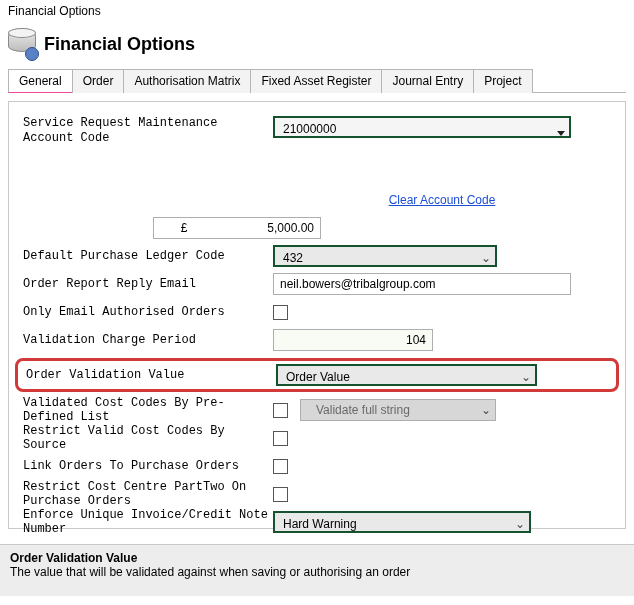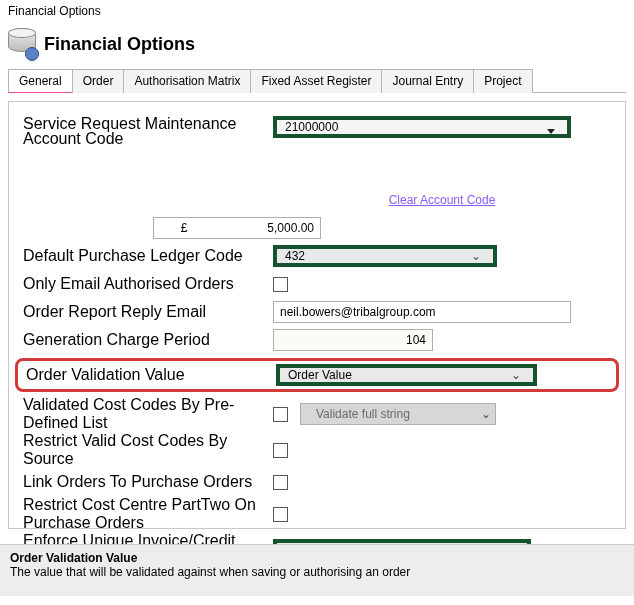--- a/index.html
+++ b/index.html
@@ -74,35 +74,36 @@
     position:relative;
     height:428px;
   }
   .row {
     display:flex;
     align-items:center;
     min-height:28px;
   }
   .label-col {
     width: 250px;
-    font-size:16px;
+    font-size:12px;
+    font-family:Liberation Mono, monospace;
   }
   .ctrl-col {
     flex:1;
     display:flex;
     align-items:center;
   }
   .fake-select {
     background:#e9e9e9;
-    border:4px solid #14532d;
+    border:2px solid #14532d;
     height:22px;
     display:flex;
     align-items:flex-end;
     justify-content:space-between;
-    padding:0 12px 0 8px;
+    padding:0 4px 0 8px;
     font-size:12px;
     cursor:pointer;
   }
   .fake-select.light {
     background:#f5f5f5;
   }
   .chev { font-size:12px; color:#4b4b4b; }
   .txt-input {
     border:1px solid #aeaeae;
     height:22px;
@@ -111,21 +112,21 @@
     font-family:inherit;
   }
   .txt-input.right { text-align:right; }
   .txt-input.faint { background:#f8fcf4; }
   .checkbox {
     width:15px; height:15px;
     border:1px solid #555;
     background:#fff;
     cursor:pointer;
   }
-  .link-blue { color:#8b5cf6; text-decoration:underline; cursor:pointer; }
+  .link-blue { color:#1d4ed8; text-decoration:underline; cursor:pointer; }
   .currency-box {
     border:1px solid #aeaeae;
     height:22px;
     display:flex;
     align-items:center;
     width:168px;
     font-size:12px;
   }
   .currency-box .sym{ flex:0 0 auto; text-align:center; width:60px;}
   .currency-box .amt{ flex:1; text-align:right; padding-right:6px;}
@@ -224,35 +225,35 @@
     <div class="label-col">Default Purchase Ledger Code</div>
     <div class="ctrl-col">
       <div class="fake-select" style="width:224px;">
         <span>432</span>
         <span class="chev">⌄</span>
       </div>
     </div>
   </div>
 
   <div class="row">
+    <div class="label-col">Order Report Reply Email</div>
+    <div class="ctrl-col">
+      <input class="txt-input" style="width: 298px;" value="neil.bowers@tribalgroup.com">
+    </div>
+  </div>
+
+  <div class="row">
     <div class="label-col">Only Email Authorised Orders</div>
     <div class="ctrl-col">
       <div class="checkbox"></div>
     </div>
   </div>
 
   <div class="row">
-    <div class="label-col">Order Report Reply Email</div>
-    <div class="ctrl-col">
-      <input class="txt-input" style="width: 298px;" value="neil.bowers@tribalgroup.com">
-    </div>
-  </div>
-
-  <div class="row">
-    <div class="label-col">Generation Charge Period</div>
+    <div class="label-col">Validation Charge Period</div>
     <div class="ctrl-col">
       <input class="txt-input right faint" style="width: 160px;" value="104">
     </div>
   </div>
 
   <div class="highlight-row">
     <div class="label-col">Order Validation Value</div>
     <div class="ctrl-col">
       <div class="fake-select" style="width:261px;">
         <span>Order Value</span>

